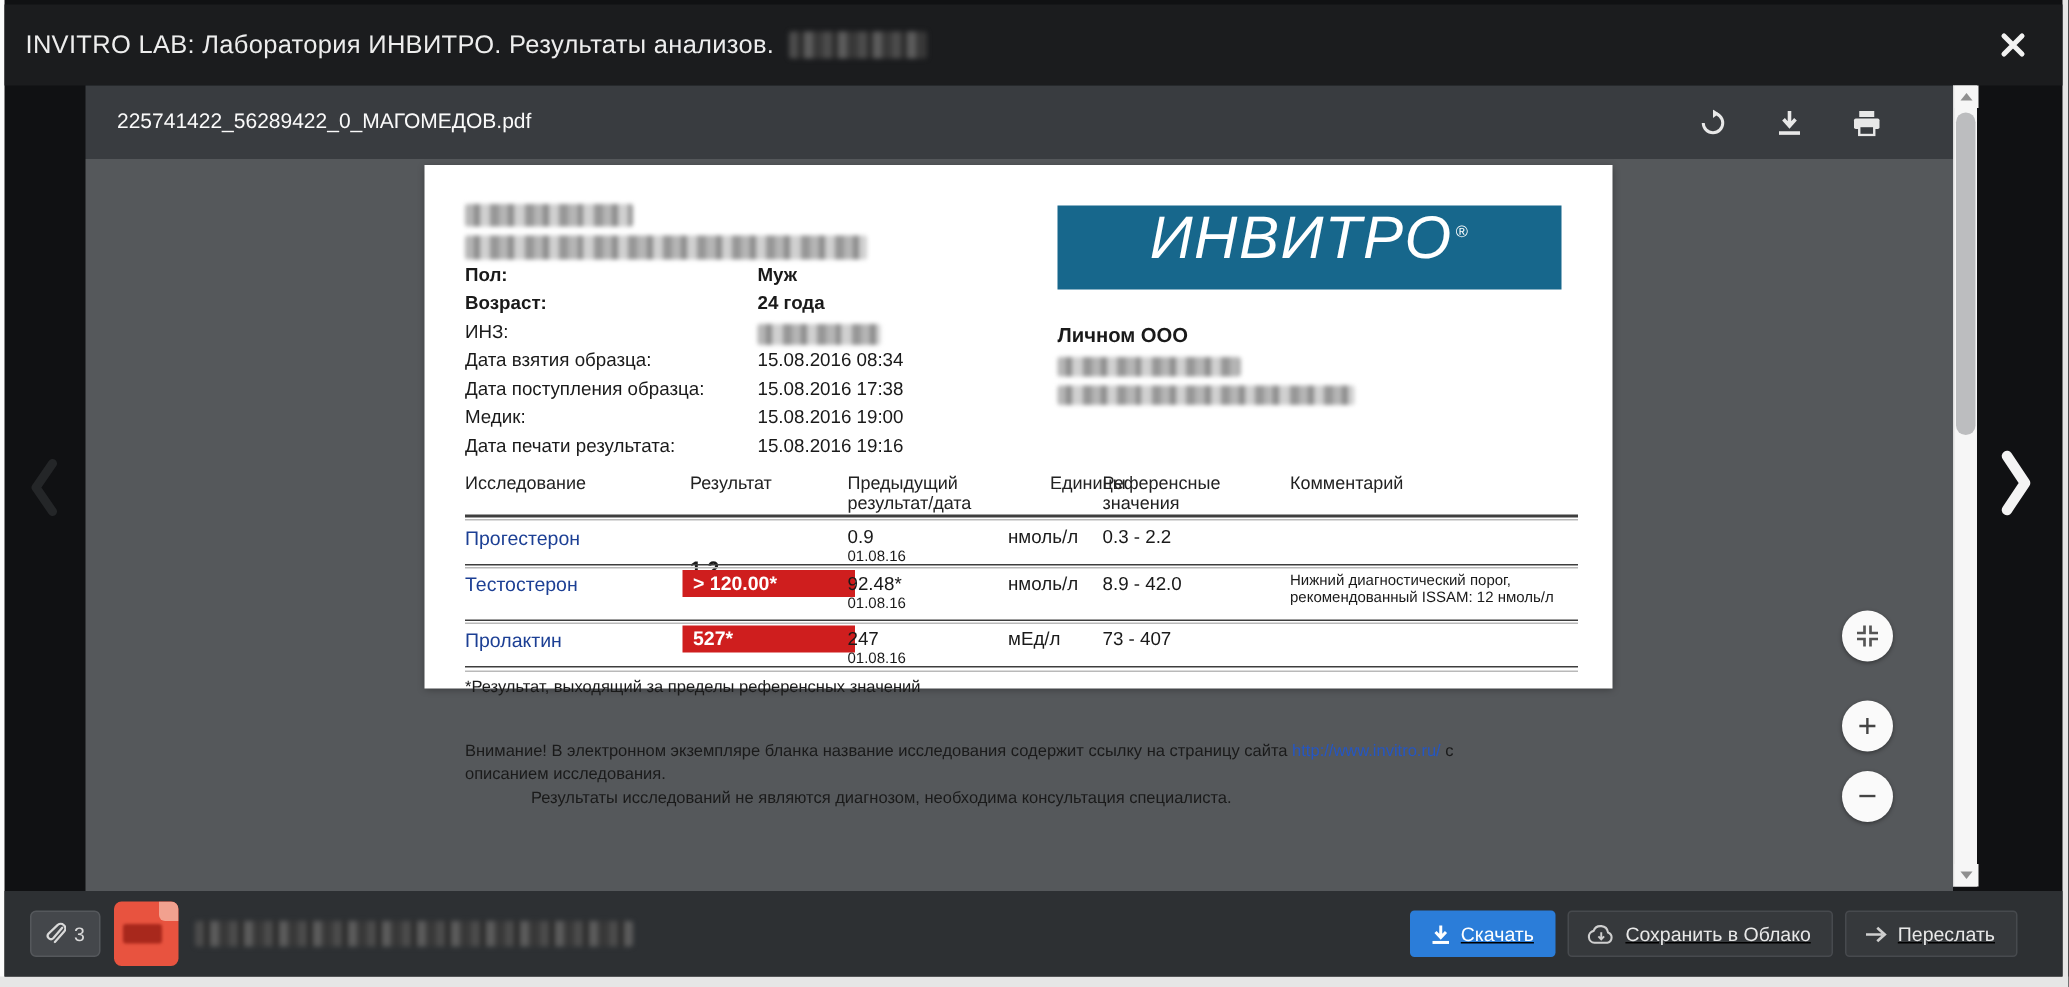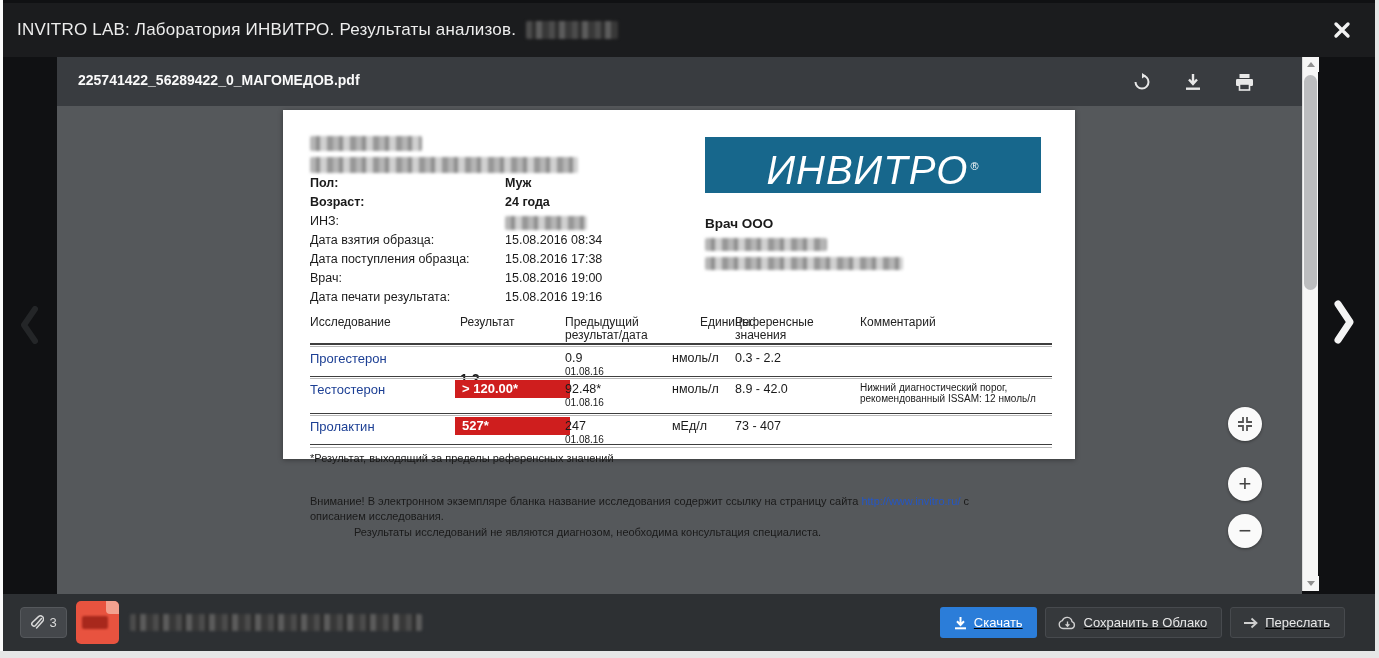--- a/index.html
+++ b/index.html
@@ -21,21 +21,21 @@
 
   
   .blur-dark { background:repeating-linear-gradient(90deg,#4c4c4c 0 6px,#2c2c2c 6px 10px,#5c5c5c 10px 16px,#383838 16px 23px);
                filter:blur(1.6px); border-radius:2px; }
   .blur-light{ background:repeating-linear-gradient(90deg,#b5b5b5 0 6px,#8d8d8d 6px 10px,#d0d0d0 10px 17px,#979797 17px 23px);
                filter:blur(1.4px); border-radius:2px; }
 
   
   .pdftoolbar { position:absolute; left:57px; top:57px; width:1245px; height:49px; background:#393c40;
                 color:#fff; }
-  .pdftoolbar .fname { position:absolute; left:21px; top:15px; font-size:14px; font-weight:700; color:#fafafa; }
+  .pdftoolbar .fname { position:absolute; left:21px; top:15px; font-size:14px; font-weight:400; color:#fafafa; }
   .pagenum { position:absolute; left:0; top:15px; width:1245px; text-align:center; font-size:14px; color:#e9e9e9; }
   .pagenum .cur { font-weight:700; }
   .pagenum .sep, .pagenum .tot { color:#cfcfcf; font-weight:400; }
   .tb-icons { position:absolute; right:48px; top:0; height:49px; display:flex; align-items:center; gap:31px; }
   .tb-icon { width:20px; height:20px; display:flex; align-items:center; justify-content:center; cursor:pointer; }
 
   
   .viewer { position:absolute; left:57px; top:106px; width:1245px; height:488px; background:#55585b; overflow:hidden; }
 
   
@@ -65,21 +65,21 @@
   .abs { position:absolute; }
 
   .p-blur1 { left:27px; top:26px;  width:112px; height:15px; }
   .p-blur2 { left:27px; top:47px;  width:268px; height:16px; }
   .info-label { position:absolute; left:27px;  font-size:12.5px; white-space:nowrap; }
   .info-value { position:absolute; left:222px; font-size:12.5px; white-space:nowrap; }
   .bold { font-weight:700; }
   .p-inzblur { left:222px; top:106px; width:82px; height:14px; }
 
   .logo { left:422px; top:27px; width:336px; height:56px; background:#17678c; color:#fff;
-          display:flex; align-items:flex-end; justify-content:center; }
+          display:flex; align-items:flex-start; justify-content:center; }
   .logo-text { font-style:italic; font-size:40px; font-weight:400; letter-spacing:1px;
                font-family:"Liberation Sans", sans-serif; }
   .logo-reg { font-size:11px; vertical-align:super; margin-left:2px; font-style:normal; }
   .clinic { left:422px; top:106px; font-size:13.5px; font-weight:700; }
   .p-blur3 { left:422px; top:128px; width:122px; height:13px; }
   .p-blur4 { left:422px; top:147px; width:198px; height:13px; }
   .th { position:absolute; font-size:12px; color:#222; line-height:13px; }
   .t-line { position:absolute; left:27px; width:742px; }
   .ln-dark2 { height:2px; background:#3e3e3e; }
   .ln-dark1 { height:1px; background:#3e3e3e; }
@@ -176,29 +176,29 @@
       <span class="info-label bold" style="top:66px">Пол:</span>
       <span class="info-value bold" style="top:66px">Муж</span>
       <span class="info-label bold" style="top:85px">Возраст:</span>
       <span class="info-value bold" style="top:85px">24 года</span>
       <span class="info-label" style="top:104px">ИНЗ:</span>
       <div class="abs blur-light p-inzblur"></div>
       <span class="info-label" style="top:123px">Дата взятия образца:</span>
       <span class="info-value" style="top:123px">15.08.2016 08:34</span>
       <span class="info-label" style="top:142px">Дата поступления образца:</span>
       <span class="info-value" style="top:142px">15.08.2016 17:38</span>
-      <span class="info-label" style="top:161px">Врач:</span>
+      <span class="info-label" style="top:161px">Медик:</span>
       <span class="info-value" style="top:161px">15.08.2016 19:00</span>
       <span class="info-label" style="top:180px">Дата печати результата:</span>
       <span class="info-value" style="top:180px">15.08.2016 19:16</span>
 
       <div class="abs logo">
         <span class="logo-text"><span>ИНВИТРО</span><span class="logo-reg">®</span></span>
       </div>
-      <span class="abs clinic">Врач ООО</span>
+      <span class="abs clinic">Личном ООО</span>
       <div class="abs blur-light p-blur3"></div>
       <div class="abs blur-light p-blur4"></div>
 
       <span class="th" style="left:27px;  top:206px;">Исследование</span>
       <span class="th" style="left:177px; top:206px;">Результат</span>
       <span class="th" style="left:282px; top:206px; width:92px;">Предыдущий результат/дата</span>
       <span class="th" style="left:389px; top:206px;margin-left:28px;">Единицы</span>
       <span class="th" style="left:452px; top:206px; width:110px;">Референсные значения</span>
       <span class="th" style="left:577px; top:206px;">Комментарий</span>
       <div class="t-line ln-dark2" style="top:233px;"></div>

